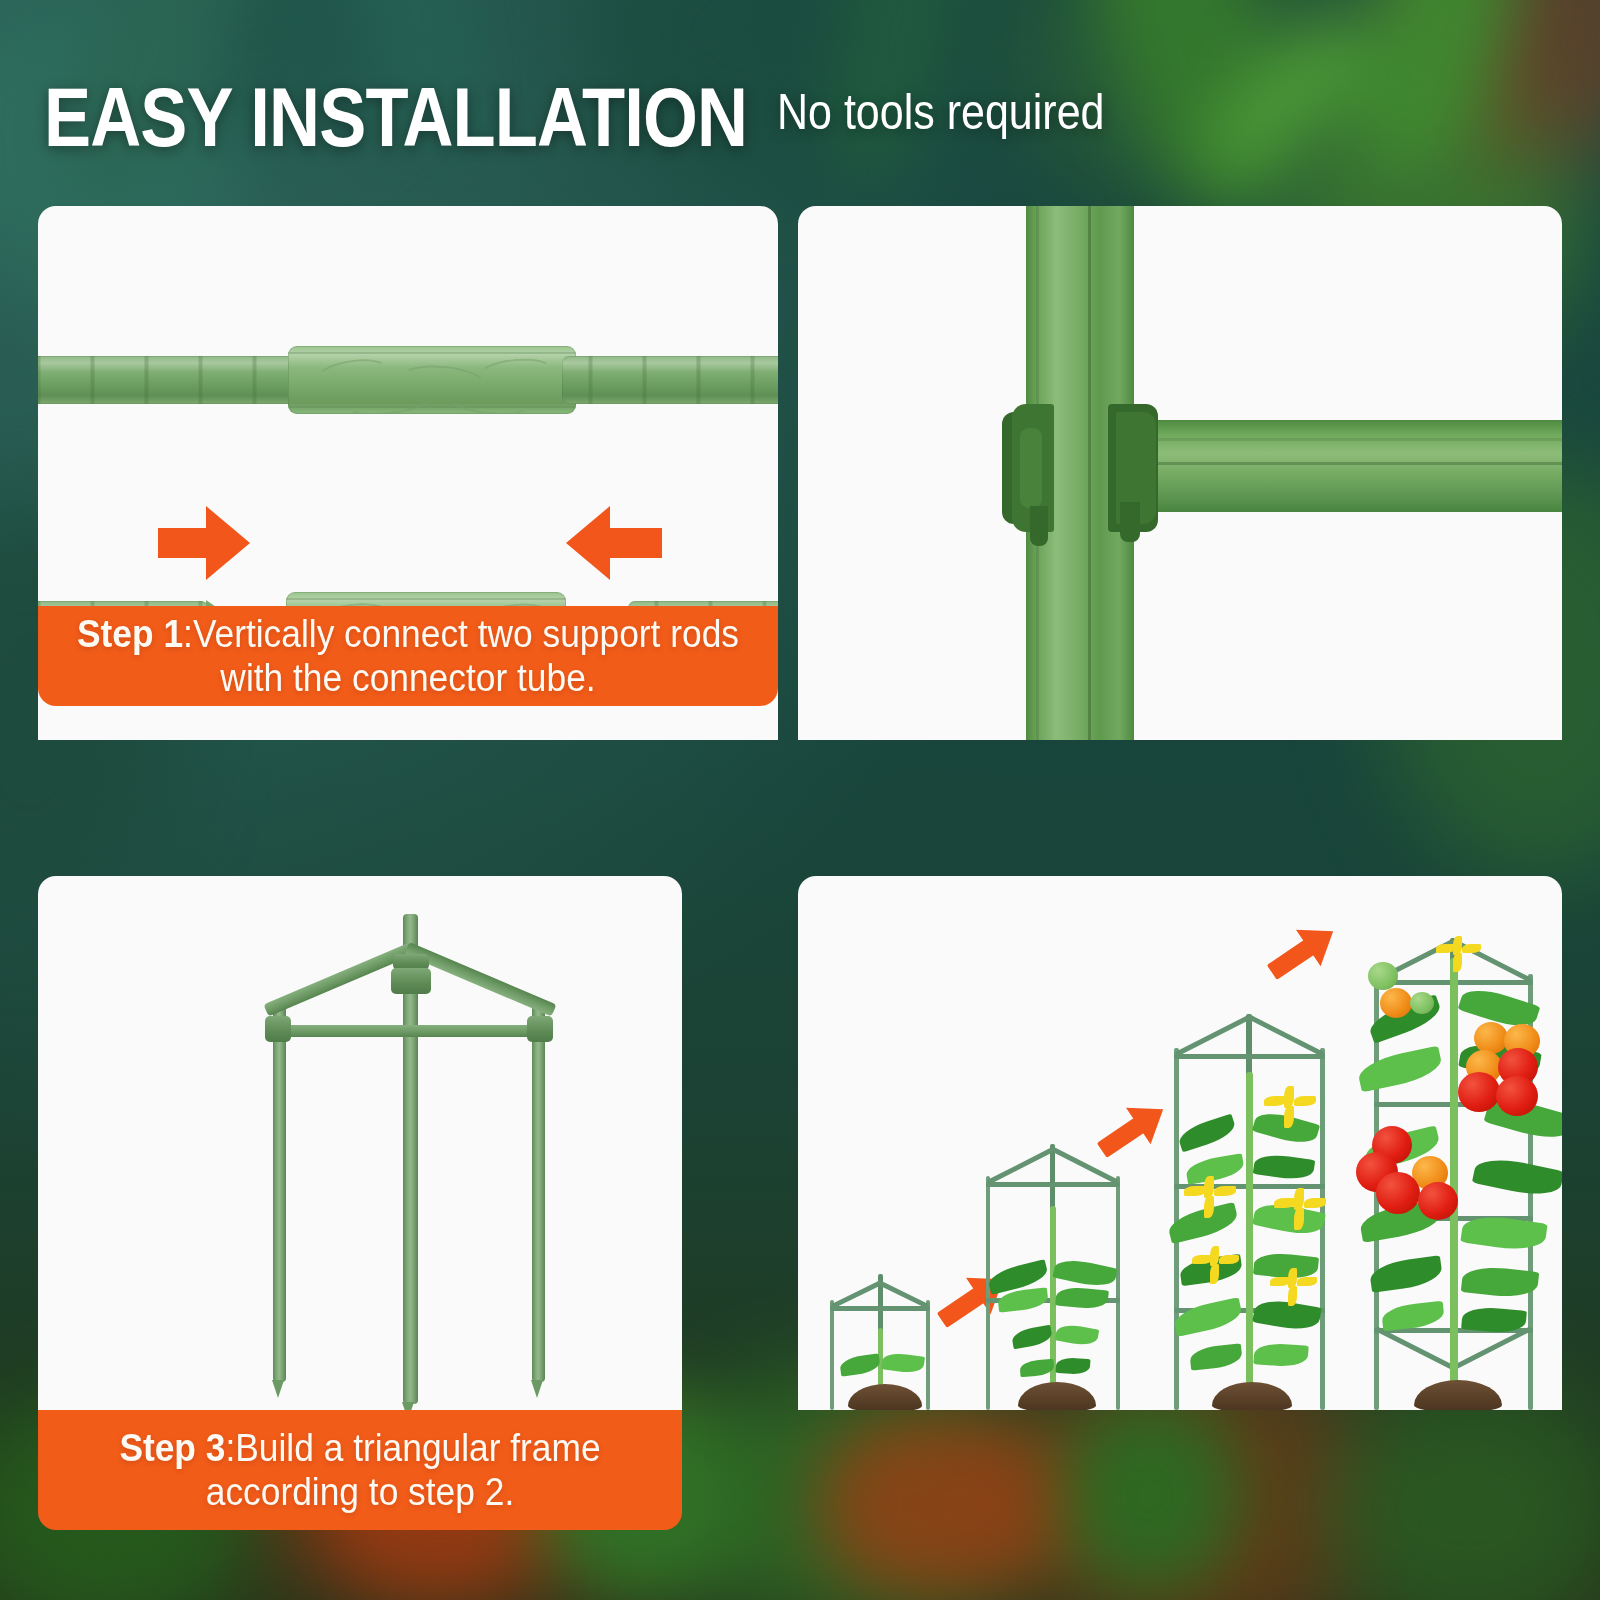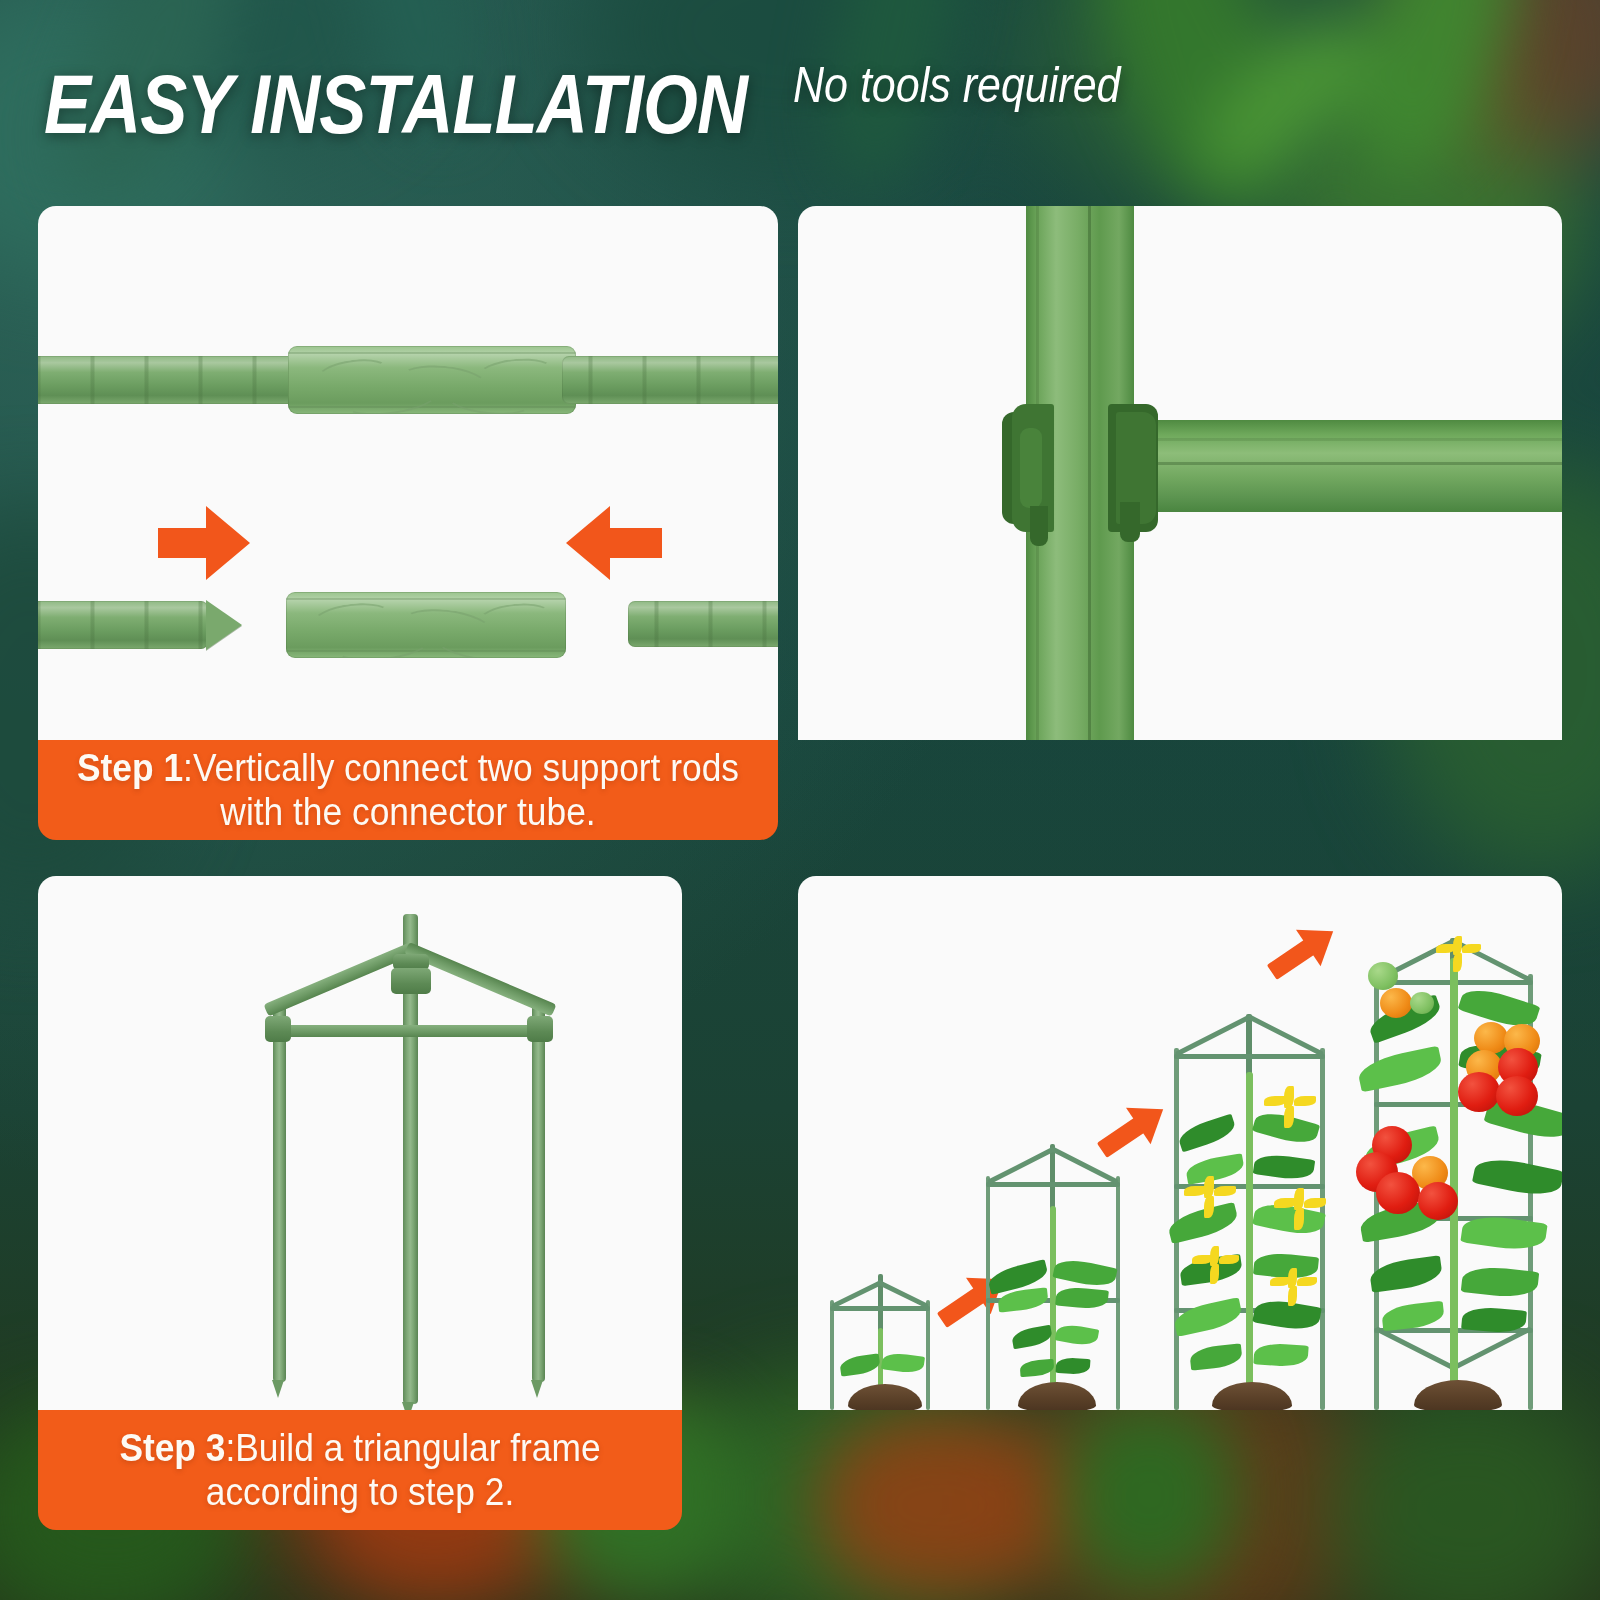--- a/index.html
+++ b/index.html
@@ -21,23 +21,22 @@
   }
   .bg .blobs{filter:blur(46px);opacity:.85;}
   .blob{position:absolute;border-radius:50%;}
   .bg .topfoliage{filter:blur(30px);opacity:.9;}
   .bg .bottomfoliage{filter:blur(34px);opacity:.95;}
   .leafstroke{position:absolute;border-radius:50% / 40%;}
 
   
   .heading{
     position:absolute;left:44px;top:66px;width:1300px;height:104px;
-    display:flex;align-items:flex-start;gap:44px;
+    display:flex;align-items:center;gap:28px;
     text-shadow:0 3px 14px rgba(0,0,0,.38);
-    font-style:italic;
   }
   .h-main{
     color:#ffffff;font-size:84px;line-height:.92;font-weight:bold;
     letter-spacing:-1px;transform:scaleX(.84);transform-origin:left bottom;
     white-space:nowrap;
   }
   .h-sub{
     color:#ffffff;font-size:50px;line-height:1;font-weight:normal;
     transform:scaleX(.86) translateY(-6px);transform-origin:left bottom;
     white-space:nowrap;margin-left:-132px;
@@ -56,21 +55,21 @@
     text-align:center;padding:0 14px;box-sizing:border-box;
   }
   .caption-text{
     color:#fdfaf4;font-size:38px;line-height:1.16;
     transform:scaleX(.93);
     text-shadow:0 2px 5px rgba(120,40,0,.25);
   }
   .caption-text .lead{font-weight:bold;}
 
   
-  #card1{left:38px;  top:206px; width:740px; height:634px;}
+  #card1{left:38px;  top:206px; width:740px; height:500px;}
   #card2{left:798px; top:206px; width:764px; height:634px;}
   #card3{left:38px;  top:876px; width:644px; height:654px;}
   #card4{left:798px; top:876px; width:764px; height:654px;}
   #card1 .photo,#card2 .photo{height:534px;}
   #card1 .caption,#card2 .caption{height:100px;}
   #card3 .photo,#card4 .photo{height:534px;}
   #card3 .caption,#card4 .caption{height:120px;}
 
   
   .s1{position:absolute;inset:0;}

